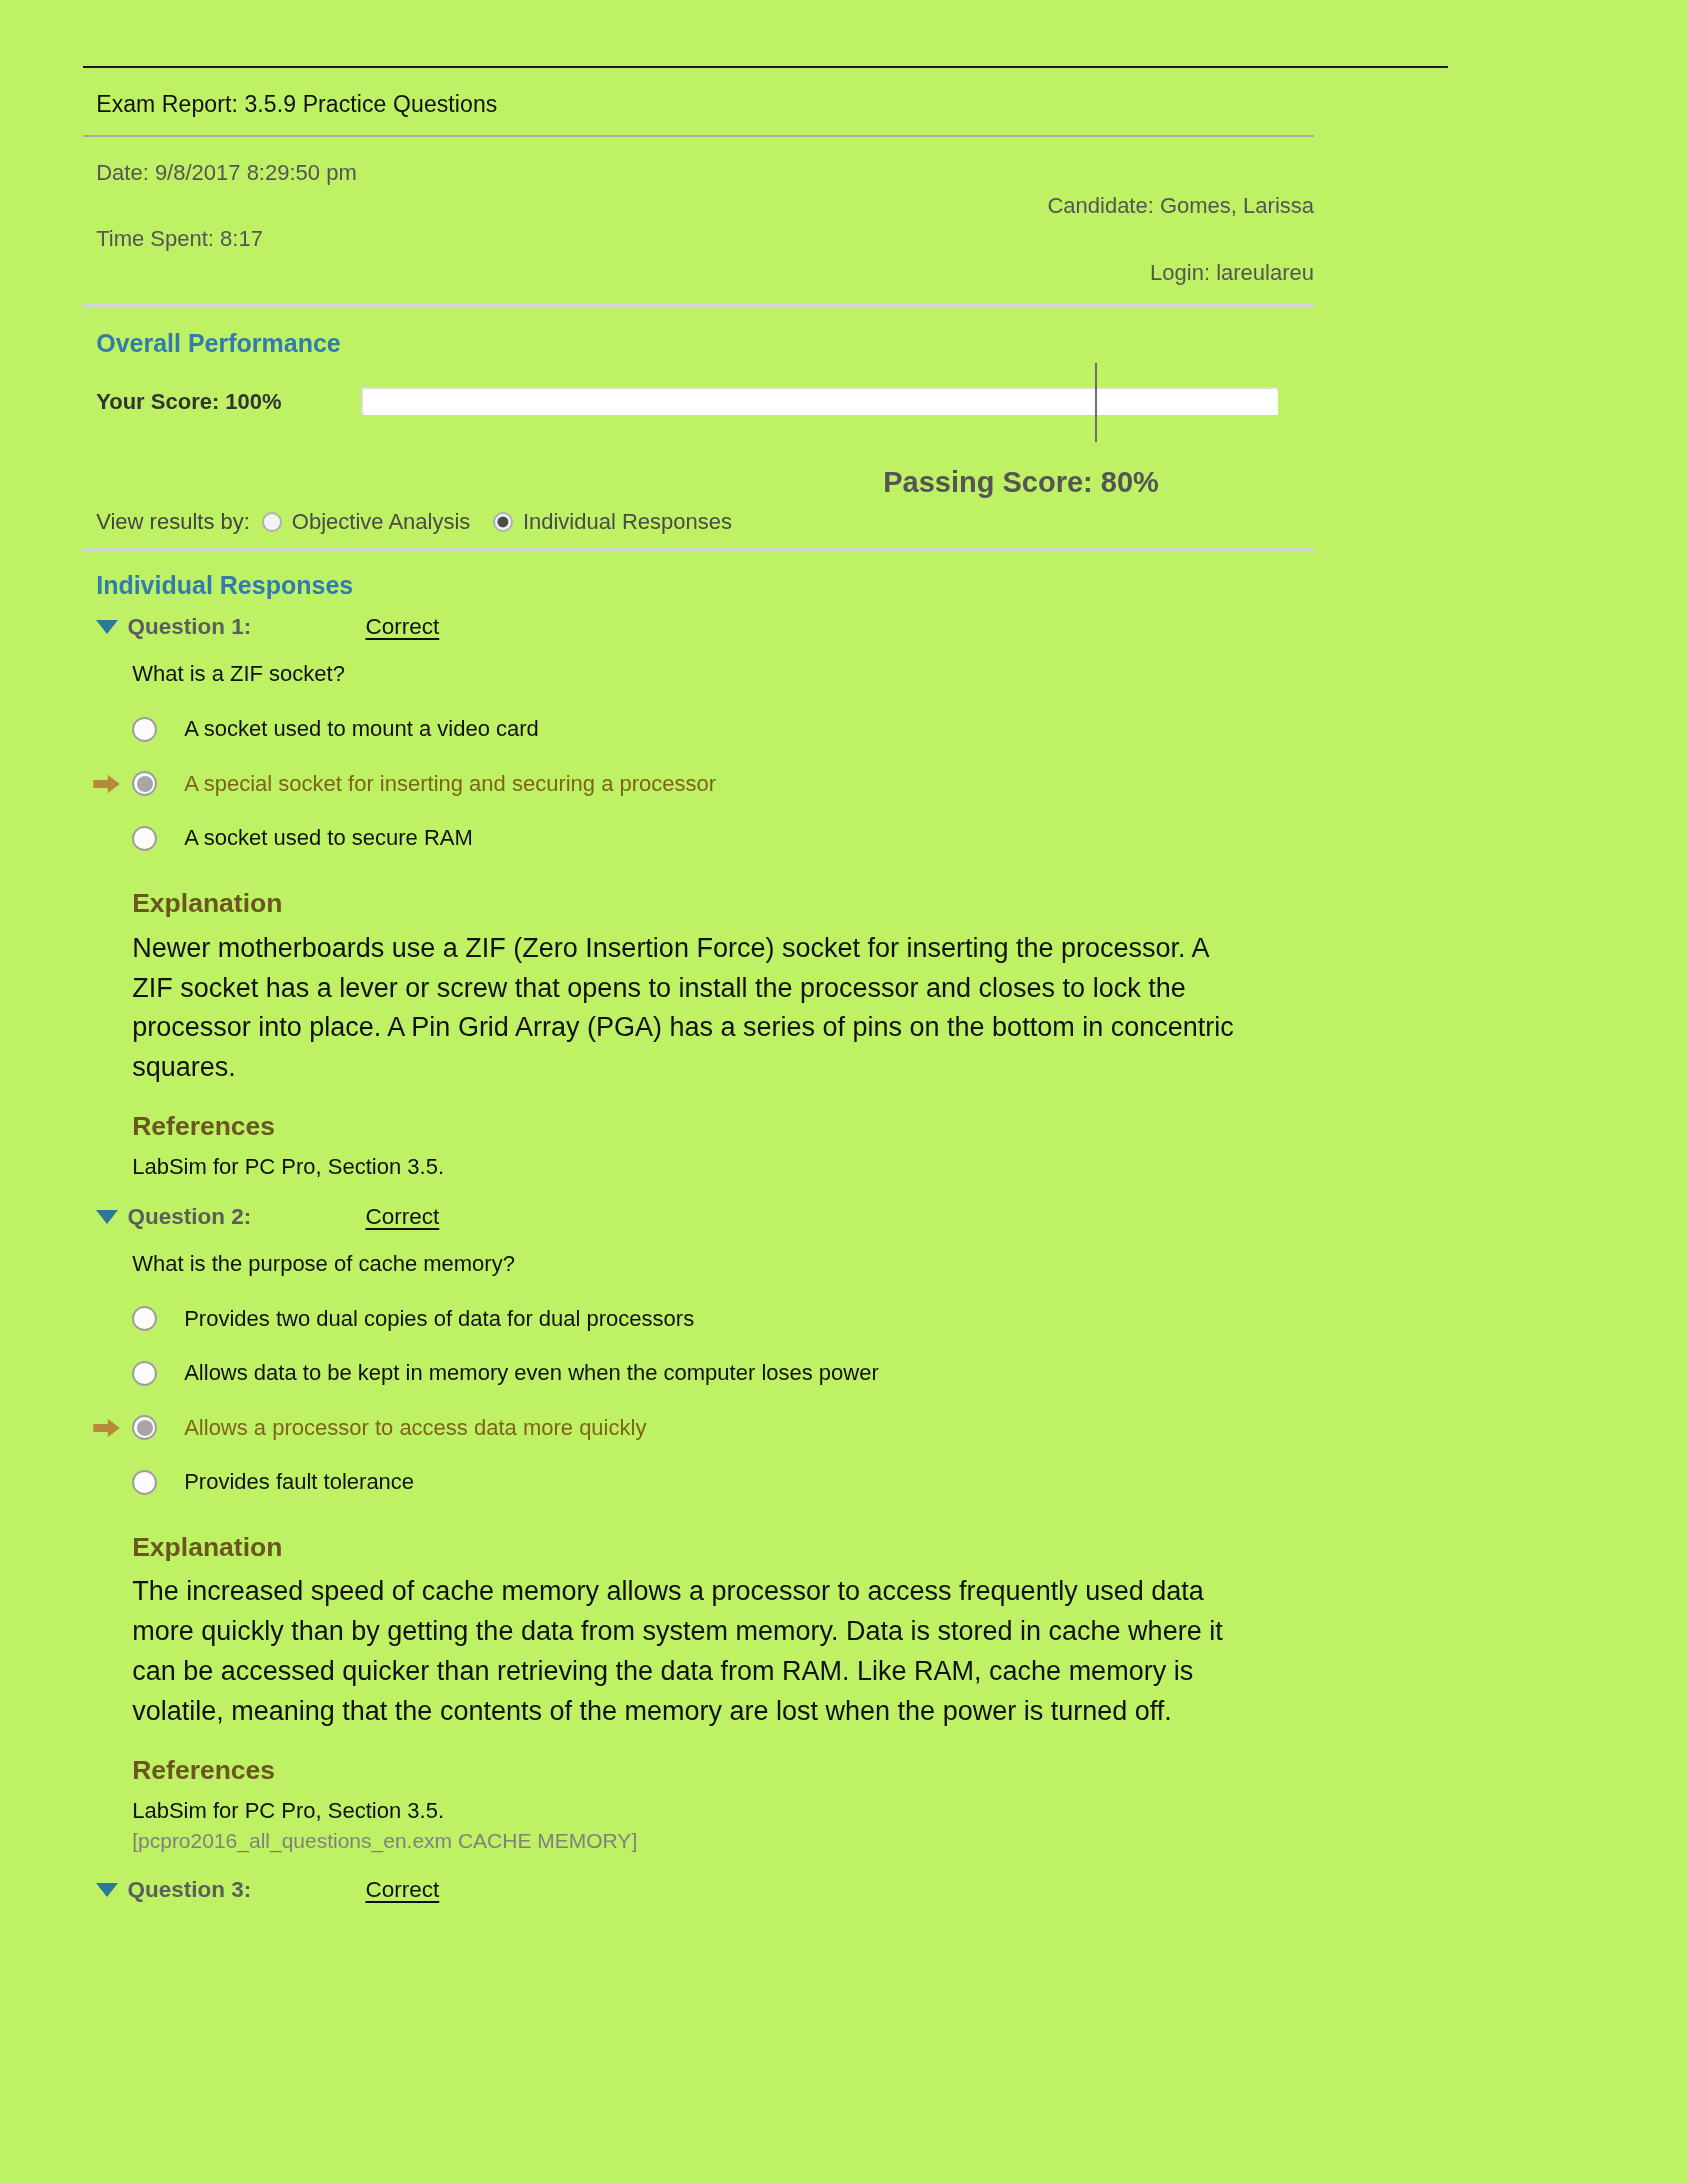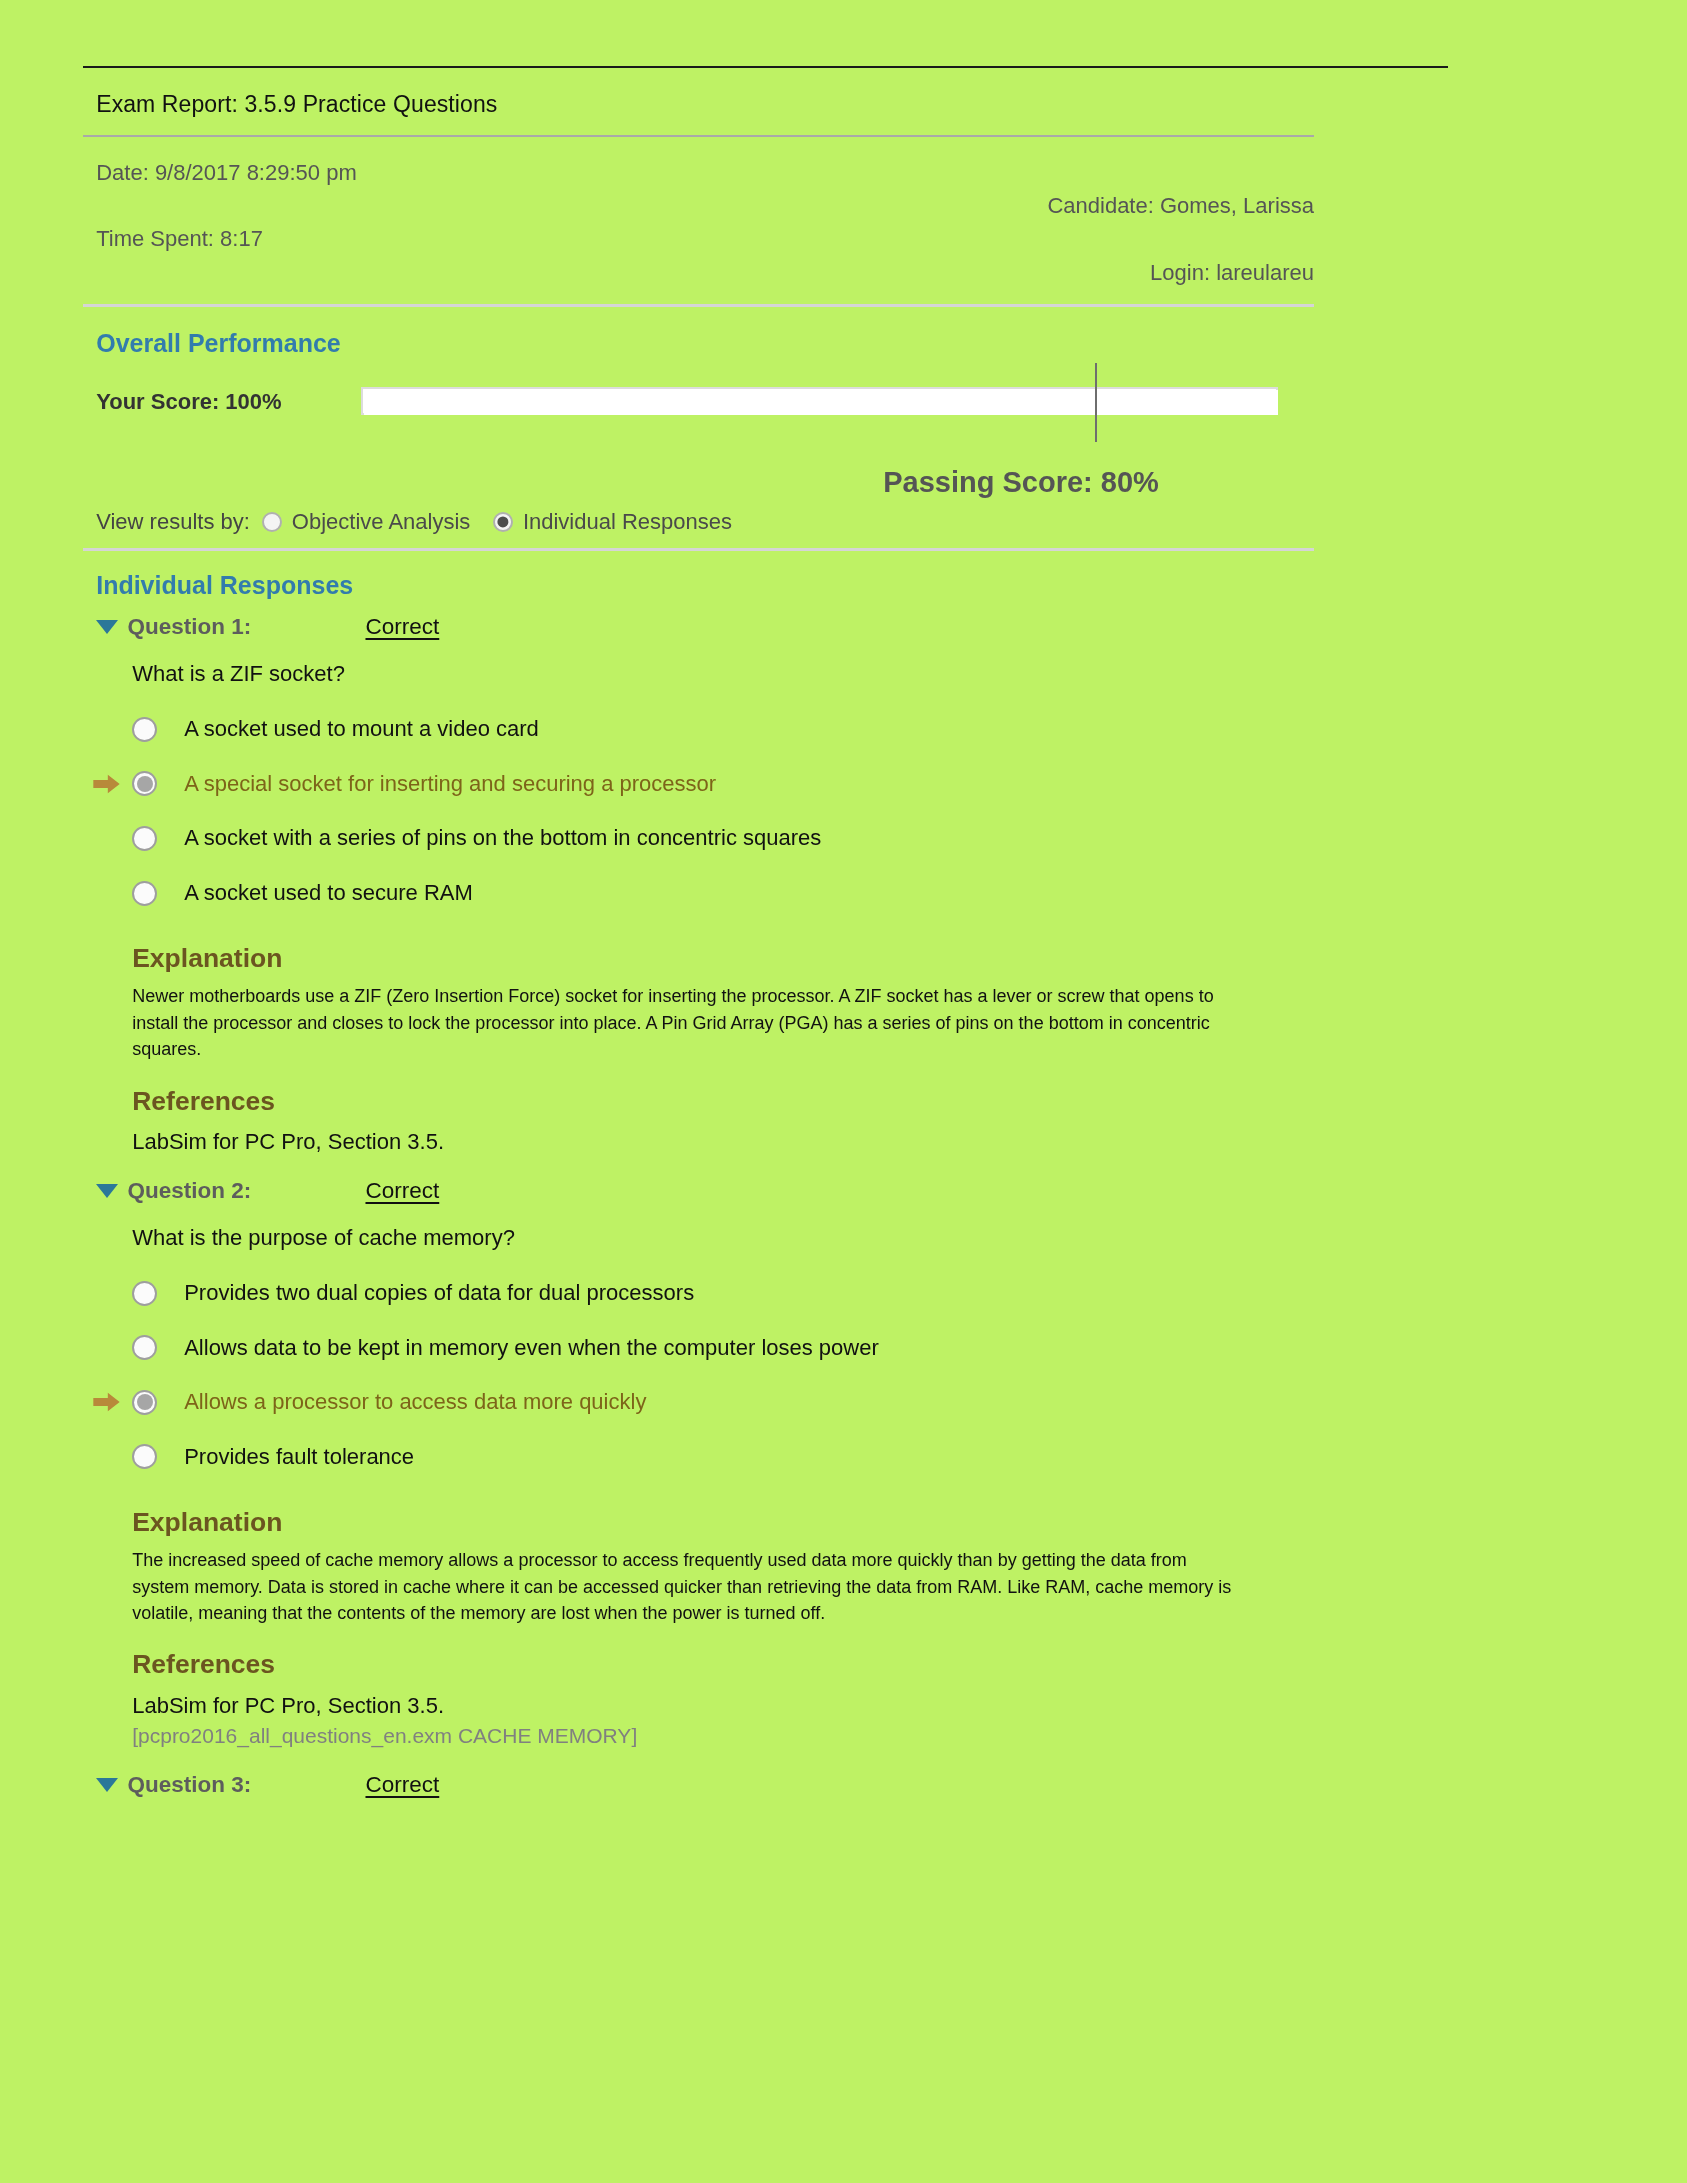--- a/index.html
+++ b/index.html
@@ -261,21 +261,21 @@
   }
 
   
   .sub-heading {
     font-size: 26.5px;
     font-weight: bold;
     color: #6b5520;
     padding: 22.5px 0 9.3px 36px;
   }
   .body-text {
-    font-size: 18px;
+    font-size: 27px;
     color: #111111;
     line-height: 1.48;
     padding: 0 0 0 36px;
     width: 1111px;
   }
   .ref-line {
     font-size: 22px;
     color: #111111;
     padding: 0 0 0 36px;
     line-height: 1.42;
@@ -362,24 +362,20 @@
         </div>
         <div class="answer-row selected">
           <svg class="arrow" viewBox="0 0 44 34" xmlns="http://www.w3.org/2000/svg">
             <path d="M2 11 H24 V3 L42 17 L24 31 V23 H2 Z" fill="#b8893a"></path>
           </svg>
           <span class="radio big checked-gray"></span>
           <span class="answer-text">A special socket for inserting and securing a processor</span>
         </div>
         <div class="answer-row">
           <span class="radio big"></span>
-          <span class="answer-text">A socket with a series of pins on the bottom in concentric squares</span>
-        </div>
-        <div class="answer-row">
-          <span class="radio big"></span>
           <span class="answer-text">A socket used to secure RAM</span>
         </div>
       </div>
 
       <div class="sub-heading">Explanation</div>
       <div class="body-text">Newer motherboards use a ZIF (Zero Insertion Force) socket for inserting the processor. A ZIF socket has a lever or screw that opens to install the processor and closes to lock the processor into place. A Pin Grid Array (PGA) has a series of pins on the bottom in concentric squares.</div>
 
       <div class="sub-heading">References</div>
       <div class="ref-line">LabSim for PC Pro, Section 3.5.</div>
       <div class="spacer-sm"></div>

